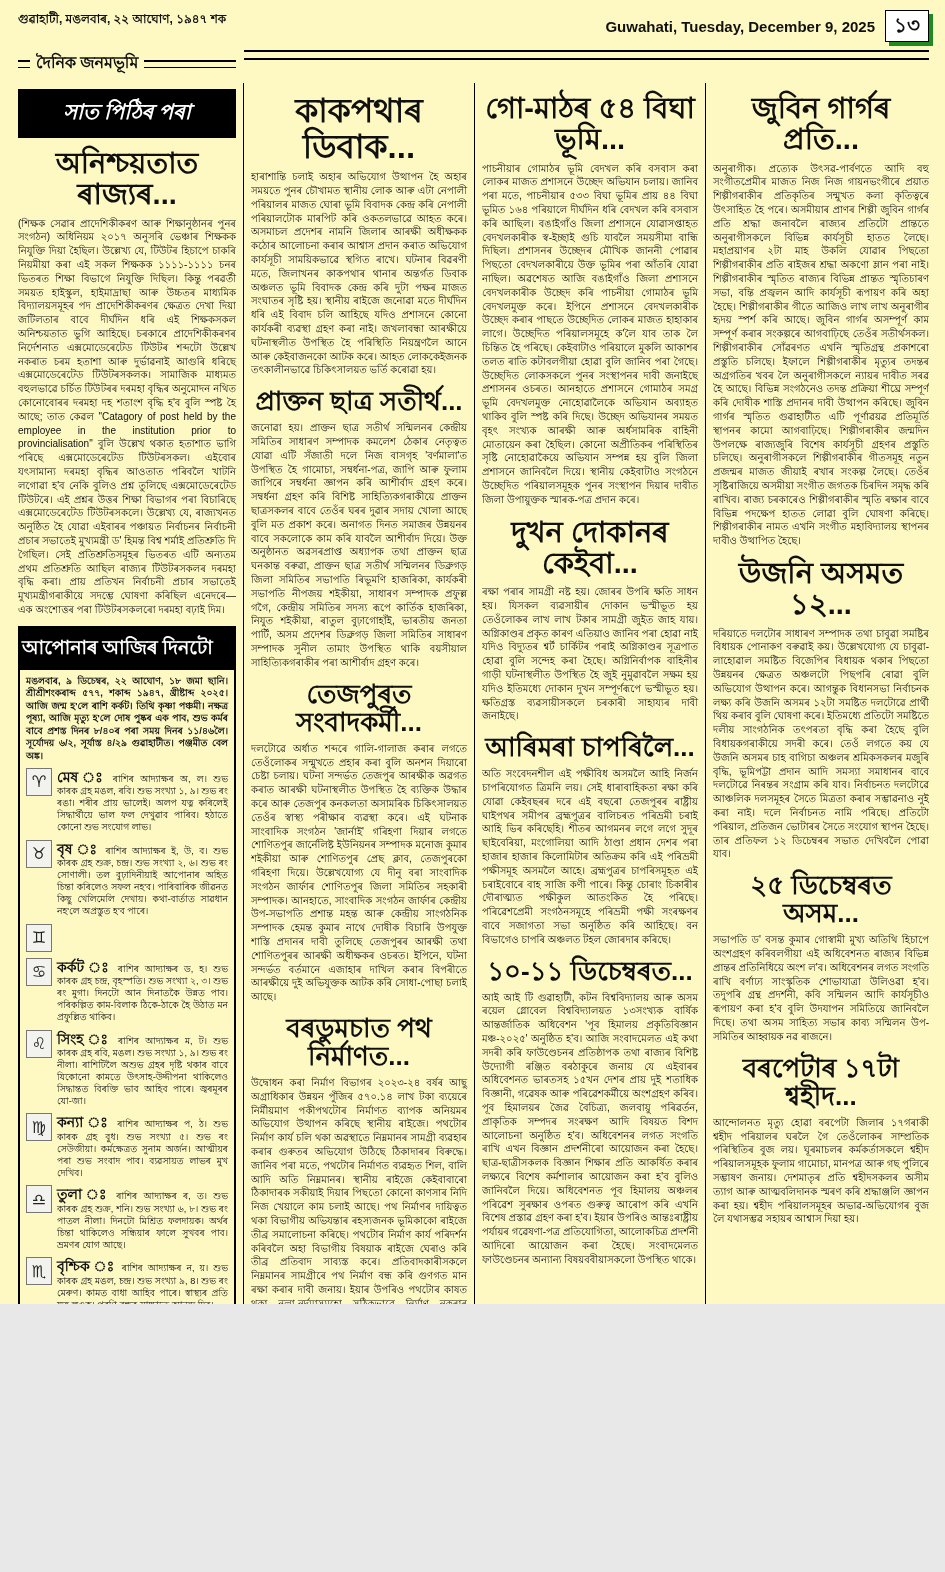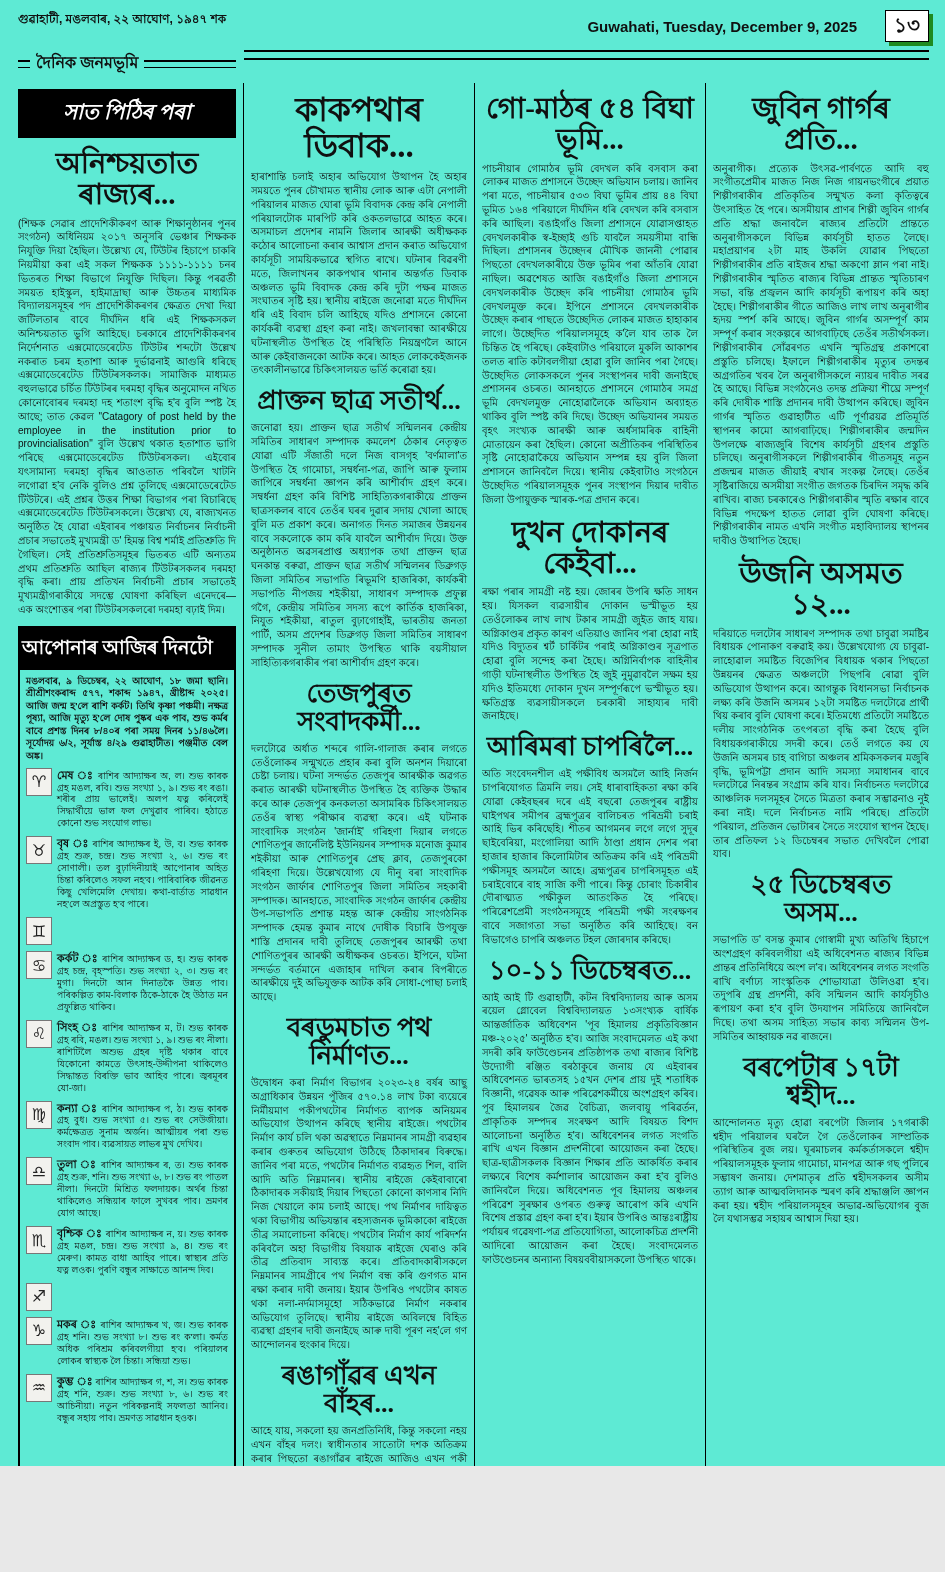--- a/index.html
+++ b/index.html
@@ -1,57 +1,57 @@
 <!DOCTYPE html>
 <html><head>
 <meta charset="utf-8">
 <style>
   html,body{margin:0;padding:0;background:#e8e8e8;}
-  .page{width:945px;height:1466px;background:#5eead4;color:#101010;position:relative;
+  .page{width:945px;height:1304px;background:#fef9c3;color:#101010;position:relative;
         font-family:"Liberation Sans","DejaVu Sans",sans-serif;overflow:hidden;box-sizing:border-box;}
   
   .topbar{display:flex;justify-content:space-between;align-items:flex-start;padding:10px 16px 0 18px;}
   .date-as{font-size:12px;font-weight:bold;}
-  .topbar-right{display:flex;align-items:center;gap:28px;}
+  .topbar-right{display:flex;align-items:center;gap:10px;}
   .date-en{font-size:15px;font-weight:bold;font-family:"Liberation Sans",sans-serif;}
   .pagenum{border:1px solid #000;background:#fff;font-weight:bold;font-size:20px;line-height:1;
            padding:4px 8px 6px;box-shadow:4px 4px 0 0 #1f8a1f;}
   .masthead-row{display:flex;margin:8px 16px 0 18px;}
   .mast-left{display:flex;align-items:center;width:218px;flex:none;}
   .mast-line{height:5px;border-top:2px solid #000;border-bottom:1px solid #000;}
   .mast-line.short{width:12px;flex:none;}
   .mast-line.grow{flex:1;}
   .mast-title{font-weight:bold;font-size:16px;padding:0 6px;white-space:nowrap;
               font-family:"Liberation Serif","DejaVu Serif",serif;}
   .rule-double{flex:1;height:6px;border-top:2px solid #000;border-bottom:2px solid #000;margin-left:8px;}
   
   .content{display:flex;margin:6px 16px 0 18px;height:1394px;overflow:hidden;}
   .col{overflow:hidden;min-width:0;}
   .col.div{border-right:1px solid #000;padding-right:7px;margin-right:7px;}
   .col1{width:218px;flex:none;display:flex;flex-direction:column;}
   .colf{flex:1 1 0;}
   .headline{font-weight:bold;text-align:center;line-height:1.08;margin:10px 2px 6px;
-            font-family:Liberation Serif, serif;}
+            font-family:Liberation Sans, sans-serif;}
   .h-xl{font-size:33px;}
   .h-lg{font-size:29px;}
   .h-md{font-size:26px;}
   .body{font-size:10px;text-align:justify;line-height:1.38;}
   .kicker{background:#000;color:#fff;font-weight:bold;font-style:italic;font-size:21px;
           text-align:center;padding:7px 4px;margin:6px 0 0;font-family:"Liberation Serif",serif;}
   
   .horo{border:2px solid #000;margin-top:9px;flex:1;overflow:hidden;display:flex;flex-direction:column;}
   .horo-title{background:#000;color:#fff;font-weight:bold;font-size:19px;text-align:left;
               padding:5px 2px;font-family:"Liberation Serif",serif;}
   .horo-intro{font-size:9.3px;font-weight:bold;text-align:justify;line-height:1.35;margin:5px 6px 2px;}
   .zrow{display:flex;gap:5px;margin:3px 6px;}
   .zicon{width:24px;height:26px;flex:none;border:1px solid #777;background:#f2f2ee;color:#222;
          display:flex;align-items:center;justify-content:center;font-size:16px;
          font-family:"DejaVu Sans",sans-serif;}
   .ztext{font-size:9.2px;text-align:justify;line-height:1.3;}
-  .ztext b{font-size:11px;}
+  .ztext b{font-size:14px;}
   
   .footer-rule{margin:8px 16px 0 18px;height:6px;border-top:3px solid #000;border-bottom:2px solid #000;}
 </style>
 </head>
 <body>
 
 <div class="page">
 
   <div class="topbar">
     <div class="date-as">গুৱাহাটী, মঙলবাৰ, ২২ আঘোণ, ১৯৪৭ শক</div>

